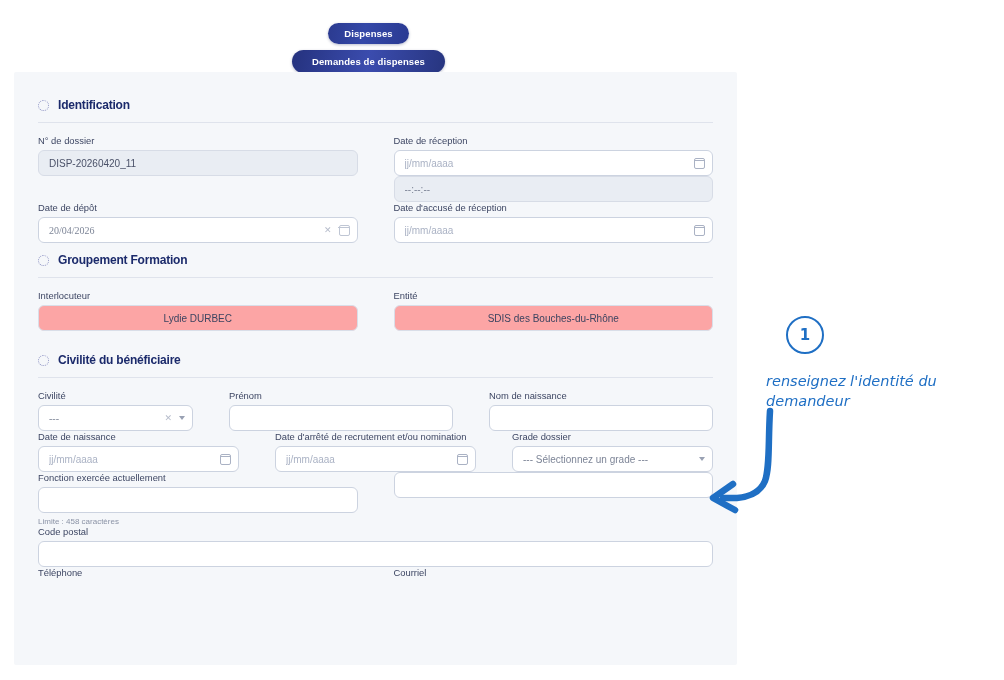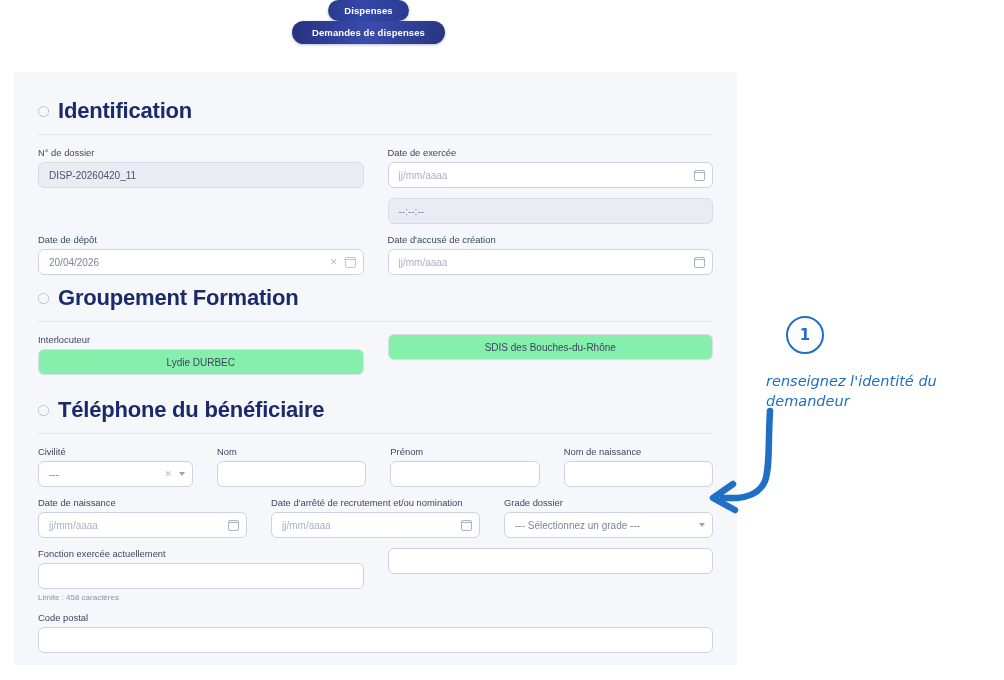--- a/index.html
+++ b/index.html
@@ -8,21 +8,21 @@
     background: #ffffff;
     font-family: "Liberation Sans", sans-serif;
     overflow: hidden;
   }
   .page { position: relative; width: 1004px; height: 680px; background:#fff; }
 
   
   .navwrap {
     position: absolute; top: 0; left: 0; width: 737px;
     display: flex; flex-direction: column; align-items: center;
-    padding-top: 0; 
+    padding-top: 23px; gap: 6px;
   }
   .pill {
     color: #fff; border: none; border-radius: 16px;
     font-size: 9.5px; font-weight: bold; letter-spacing: .1px;
     padding: 5px 16px; cursor: pointer; white-space: nowrap;
     box-shadow: 0 1px 3px rgba(25,35,90,.30);
     background: linear-gradient(100deg,#2b3a8f 0%,#3448a8 45%,#2a3a92 100%);
   }
   .pill.secondary {
     padding: 6px 20px; font-size: 9.5px;
@@ -41,50 +41,50 @@
 
   .section-head {
     display: flex; align-items: center; gap: 9px;
     margin: 10px 0 0 0;
   }
   .toggle-icon {
     width: 11px; height: 11px; border-radius: 50%;
     border: 1.6px dotted #8e93c4; flex: none; cursor: pointer;
   }
   .section-title {
-    font-size: 22px; font-weight: bold; color: #1b2a6b;
+    font-size: 12px; font-weight: bold; color: #1b2a6b;
     letter-spacing: -.2px;
   }
   .divider { height: 1px; background: #dfe3ec; margin: 10px 0 12px 0; }
 
   
-  .row { display: flex; gap: 24px; margin-bottom: 10px; }
+  .row { display: flex; gap: 36px; }
   .col { flex: 1 1 0; min-width: 0; }
   .col.q-small { flex: 0 0 155px; }
   .col.q-mid   { flex: 1 1 0; }
 
   .fl {
     display: block; font-size: 9.4px; color: #3d4663;
     margin-bottom: 4px; white-space: nowrap;
   }
   .fieldwrap { position: relative; border-radius: 9px; }
 
   .inp {
     width: 100%; height: 26px;
     background: #ffffff; border: 1px solid #ccd3e0; border-radius: 6px;
     font-family: "Liberation Sans", sans-serif;
     font-size: 10px; color: #2c3550;
     padding: 0 10px; outline: none;
   }
   .inp::placeholder { color: #aab2c4; }
   .inp.ro { background: #e9edf3; border-color: #d7dce6; color: #4a5168; }
-  .inp.ro-center { background: #86efac; border-color: #d9dee8; text-align: center; color:#3c4460; }
+  .inp.ro-center { background: #fca5a5; border-color: #d9dee8; text-align: center; color:#3c4460; }
   .inp.muted-val { color: #7d8597; }
   .inp.pr { padding-right: 34px; }
-  .inp.pr2 { padding-right: 40px; }
+  .inp.pr2 { padding-right: 40px; font-family: Liberation Serif, serif; }
 
   .helper { font-size: 8px; color: #8b93a6; margin-top: 4px; }
 
   
   .ficons {
     position: absolute; right: 8px; top: 0; height: 26px;
     display: flex; align-items: center; gap: 7px; pointer-events: none;
   }
   .ficons > * { pointer-events: auto; cursor: pointer; }
   .ico-x { font-size: 9px; color: #b6bccb; line-height: 1; }
@@ -140,21 +140,21 @@
       <div class="divider"></div>
 
       <div class="row">
         <div class="col">
           <label class="fl">N° de dossier</label>
           <div class="fieldwrap">
             <input class="inp ro" readonly="" value="DISP-20260420_11" style="">
           </div>
         </div>
         <div class="col">
-          <label class="fl">Date de exercée</label>
+          <label class="fl">Date de réception</label>
           <div class="fieldwrap">
             <input class="inp pr" placeholder="jj/mm/aaaa" style="">
             <span class="ficons">
               <span class="ico-cal"></span>
             </span>
           </div>
         </div>
       </div>
 
       <div class="row">
@@ -171,21 +171,21 @@
           <label class="fl">Date de dépôt</label>
           <div class="fieldwrap">
             <input class="inp pr2 muted-val" value="20/04/2026" style="">
             <span class="ficons">
               <span class="ico-x">✕</span>
               <span class="ico-cal dim"></span>
             </span>
           </div>
         </div>
         <div class="col">
-          <label class="fl">Date d'accusé de création</label>
+          <label class="fl">Date d'accusé de réception</label>
           <div class="fieldwrap">
             <input class="inp pr" placeholder="jj/mm/aaaa" style="">
             <span class="ficons">
               <span class="ico-cal"></span>
             </span>
           </div>
         </div>
       </div>
 
       <div class="section-head" style="">
@@ -193,44 +193,41 @@
         <span class="section-title">Groupement Formation</span>
       </div>
       <div class="divider"></div>
 
       <div class="row">
         <div class="col">
           <label class="fl">Interlocuteur</label>
           <input class="inp ro-center" readonly="" value="Lydie DURBEC" style="">
         </div>
         <div class="col">
+          <label class="fl">Entité</label>
           <input class="inp ro-center" readonly="" value="SDIS des Bouches-du-Rhône" style="">
         </div>
       </div>
 
       <div class="section-head" style="margin-top:22px">
         <span class="toggle-icon"></span>
-        <span class="section-title">Téléphone du bénéficiaire</span>
+        <span class="section-title">Civilité du bénéficiaire</span>
       </div>
       <div class="divider"></div>
 
       <div class="row">
         <div class="col q-small">
           <label class="fl">Civilité</label>
           <div class="fieldwrap">
             <input class="inp pr2 muted-val" readonly="" value="---" style="">
             <span class="ficons">
               <span class="ico-x">✕</span>
               <span class="ico-caret"></span>
             </span>
           </div>
-        </div>
-        <div class="col q-mid">
-          <label class="fl">Nom</label>
-          <input class="inp" value="" style="">
         </div>
         <div class="col q-mid">
           <label class="fl">Prénom</label>
           <input class="inp" value="" style="">
         </div>
         <div class="col q-mid">
           <label class="fl">Nom de naissance</label>
           <input class="inp" value="" style="">
         </div>
       </div>

